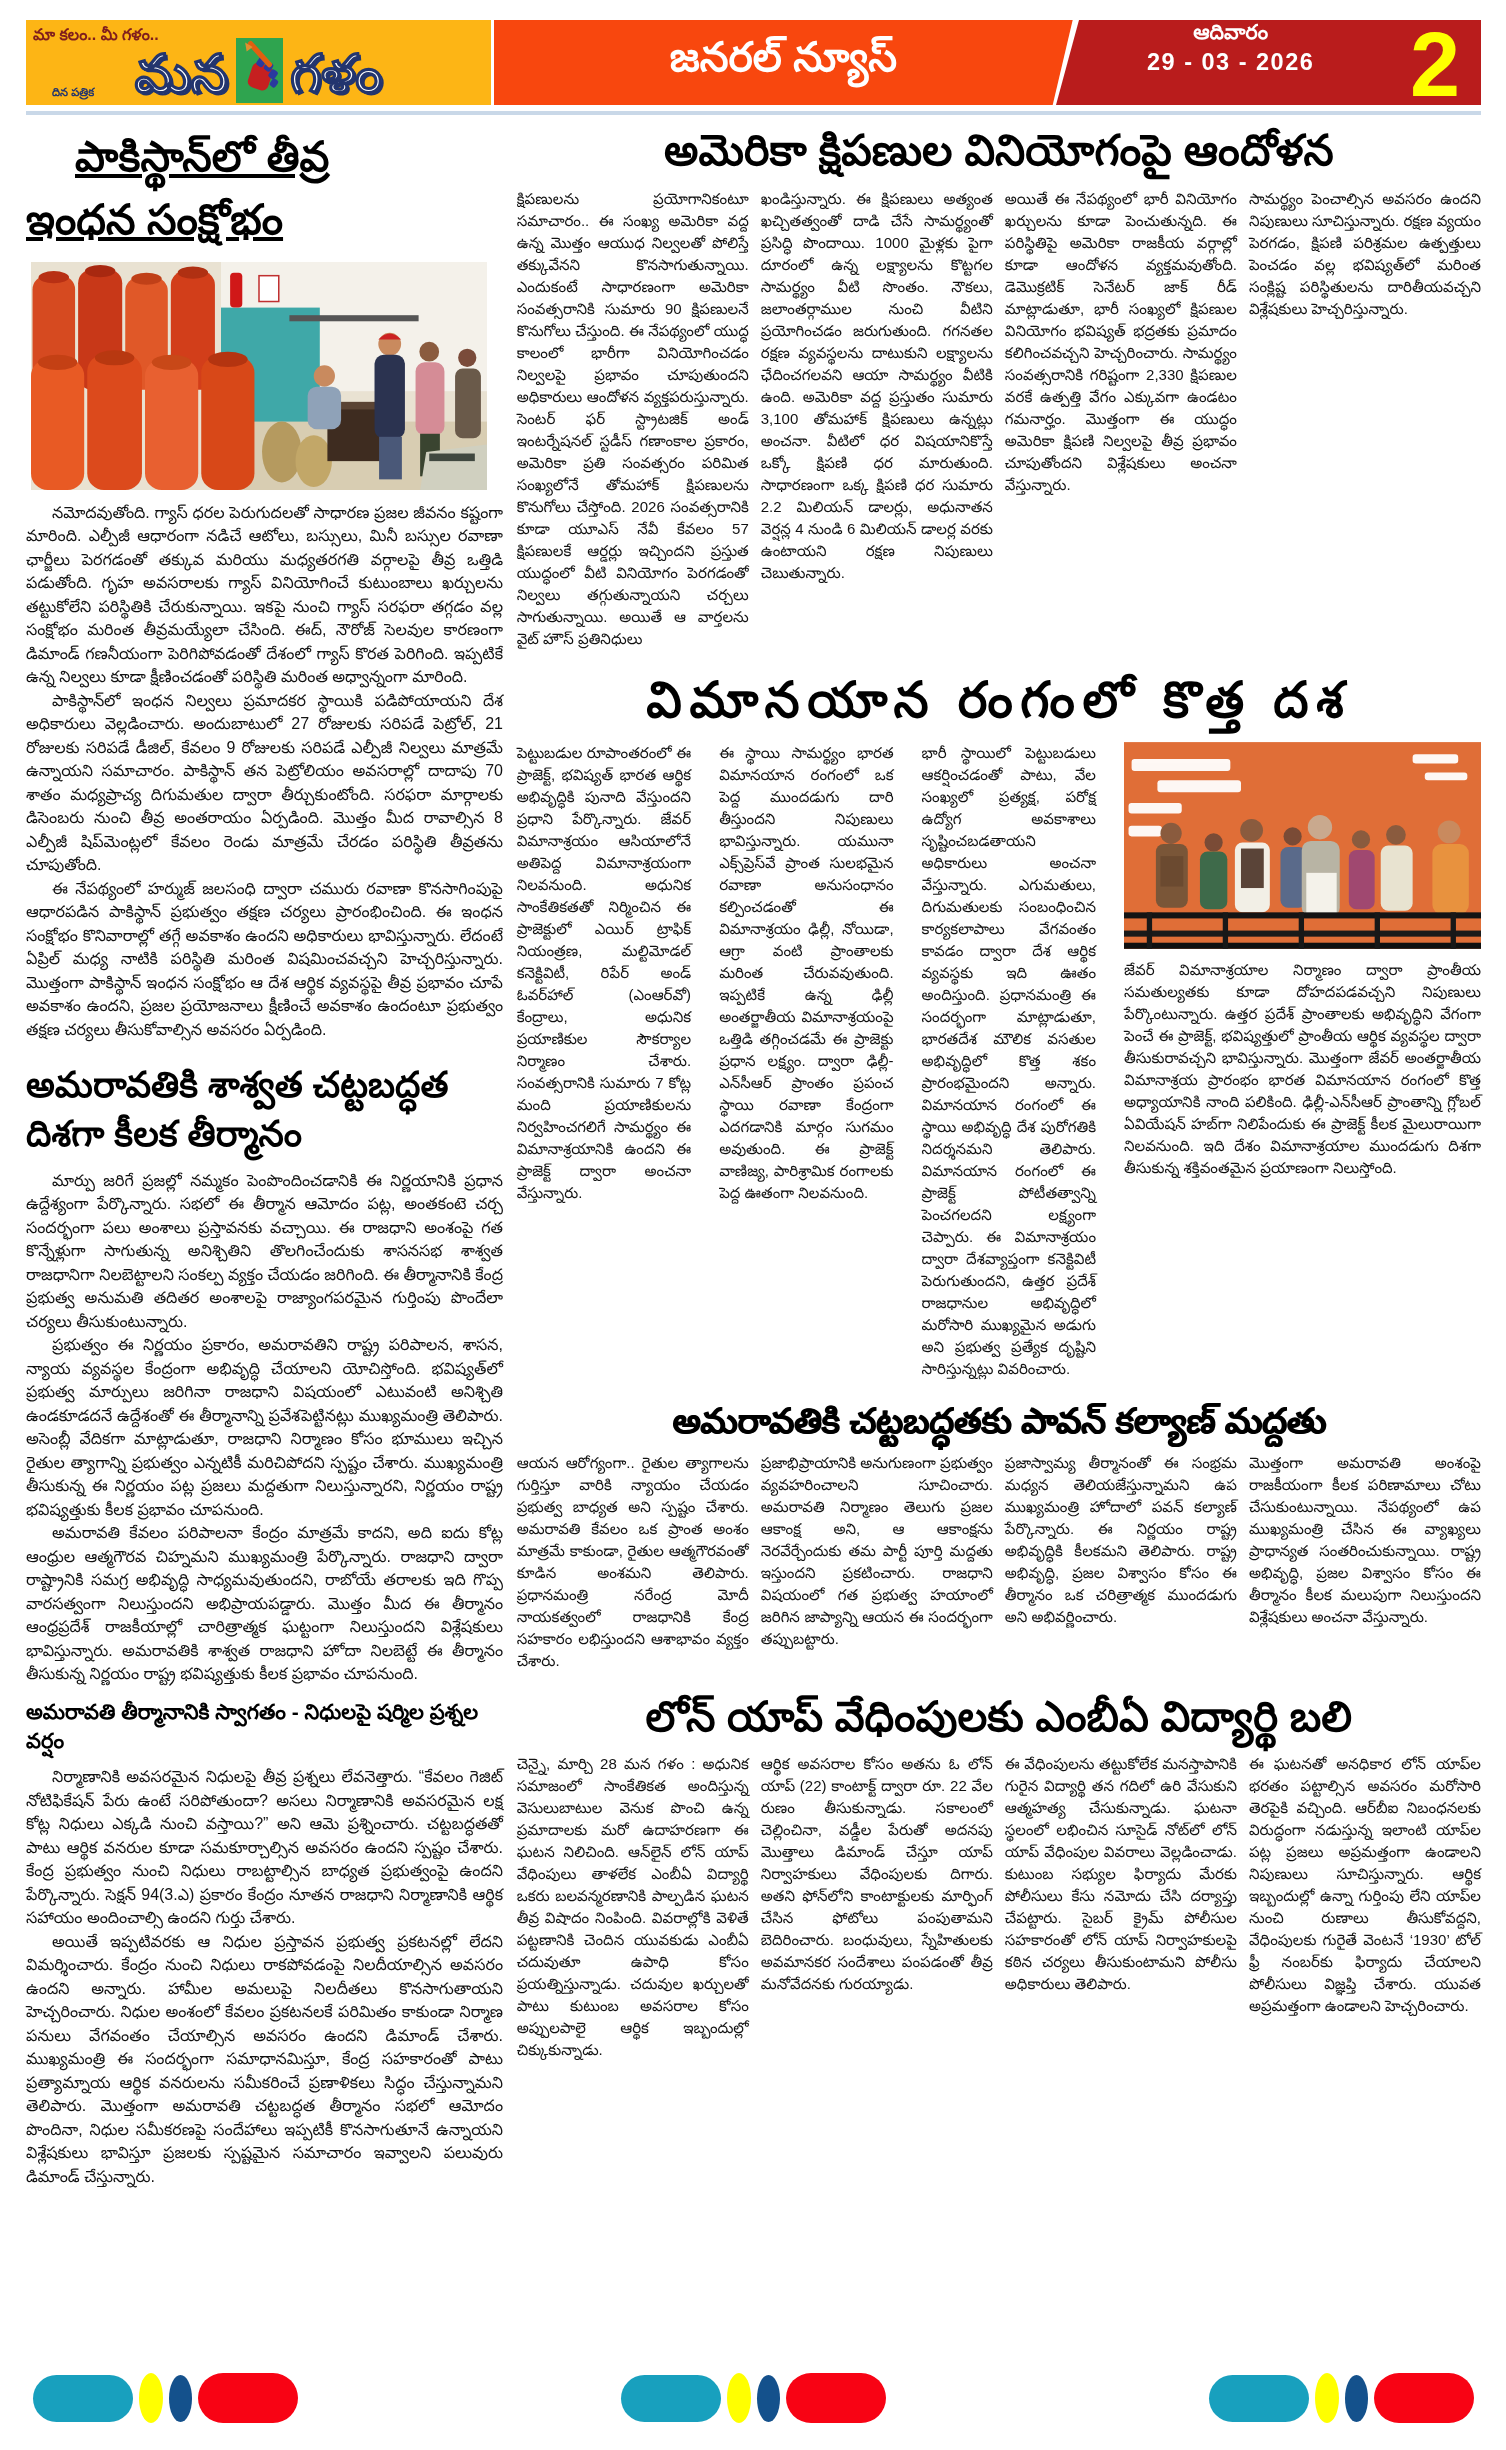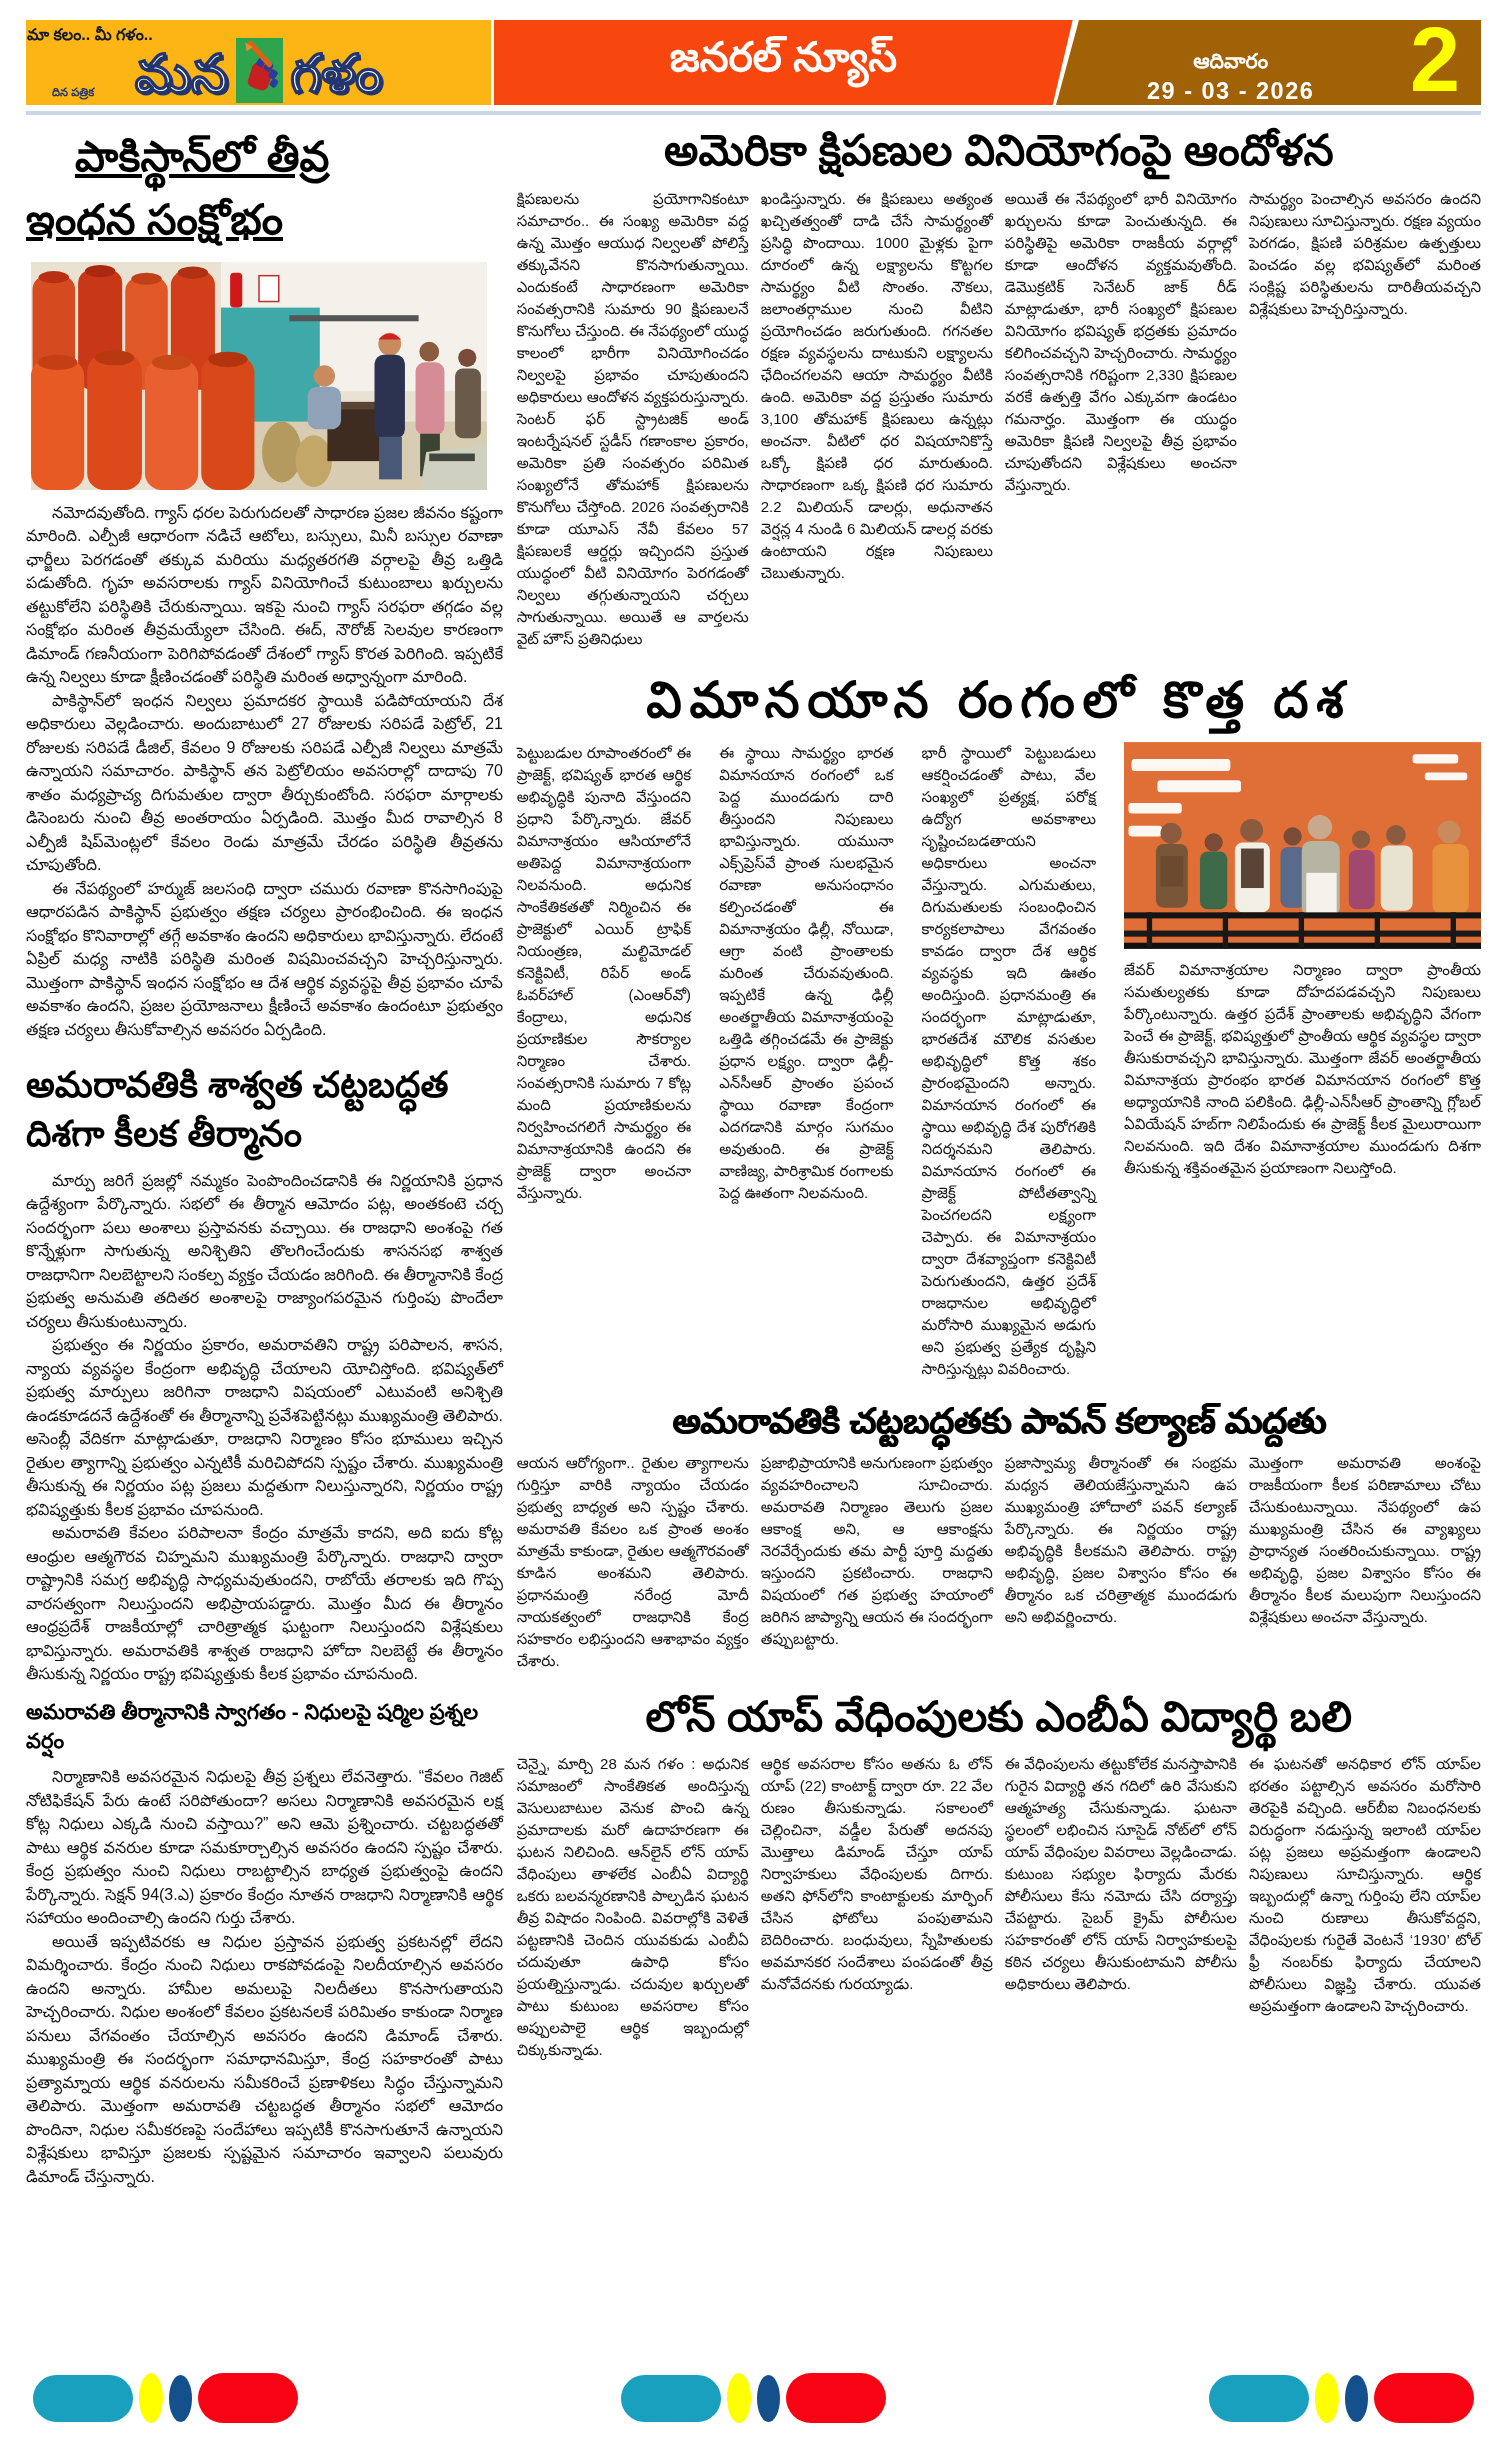--- a/index.html
+++ b/index.html
@@ -3,32 +3,32 @@
 <meta charset="utf-8">
 <style>
   * { box-sizing: border-box; margin: 0; padding: 0; }
   html,body { background:#ffffff; }
   body { font-family:"Liberation Sans", sans-serif; }
   .page { position:relative; width:1507px; height:2450px; background:#fff; display:flex; flex-direction:column; overflow:hidden; }
 
   
   .header { display:flex; margin:20px 26px 0 26px; height:85px; }
   .logo-box { position:relative; width:465px; background:#FDB515; flex-shrink:0; }
-  .tagline { position:absolute; top:6px; left:1px; color:#0f172a; font-weight:bold; font-size:16px; }
+  .tagline { position:absolute; top:6px; left:7px; color:#7f1d1d; font-weight:bold; font-size:16px; }
   .logo-row { position:absolute; top:23px; left:0; width:100%; display:flex; align-items:center; justify-content:center; gap:7.6px; }
   .logo-word { color:#ffffff; font-size:53px; font-weight:bold; line-height:1;
                -webkit-text-stroke:1.5px #23356e; text-shadow:2.3px 2.3px 0 #23356e; }
   .fist-box { width:47px; height:65px; background:#2FA44F; position:relative; flex-shrink:0; margin-top:-4.6px; }
   .paper-type { position:absolute; bottom:3px; left:26px; color:#23356e; font-size:11.4px; font-weight:bold; }
   .banner-box { flex:1; background:#F8470E; display:flex; align-items:center; justify-content:center;
                 clip-path:polygon(0 0,100% 0,calc(100% - 20px) 100%,0 100%); margin-left:3px; }
   .banner-text { color:#ffffff; font-size:41px; font-weight:bold; }
-  .date-box { width:425px; background:#a16207; margin-left:-16.7px; flex-shrink:0;
+  .date-box { width:425px; background:#b91c1c; margin-left:-16.7px; flex-shrink:0;
               clip-path:polygon(23px 0,100% 0,100% 100%,0 100%);
-              display:flex; align-items:flex-end; }
+              display:flex; align-items:flex-start; }
   .date-lines { margin-left:91px; color:#fff; text-align:center; }
   .day-text { font-size:20.5px; font-weight:bold; }
   .date-text { font-size:23.5px; font-weight:bold; letter-spacing:1.5px; margin-top:0; }
   .page-num { margin-left:auto; margin-right:21px; color:#FFFF00; font-size:90px; font-weight:bold; line-height:1; }
   .header-rule { height:3.8px; background:#C9D8E8; margin:6px 26px 0 26px; }
 
   
   .main { display:flex; gap:13.7px; padding:10.6px 26px 0 26px; flex:1; }
   .col-left { width:477px; flex-shrink:0; }
   .col-right { flex:1; display:flex; flex-direction:column; }

